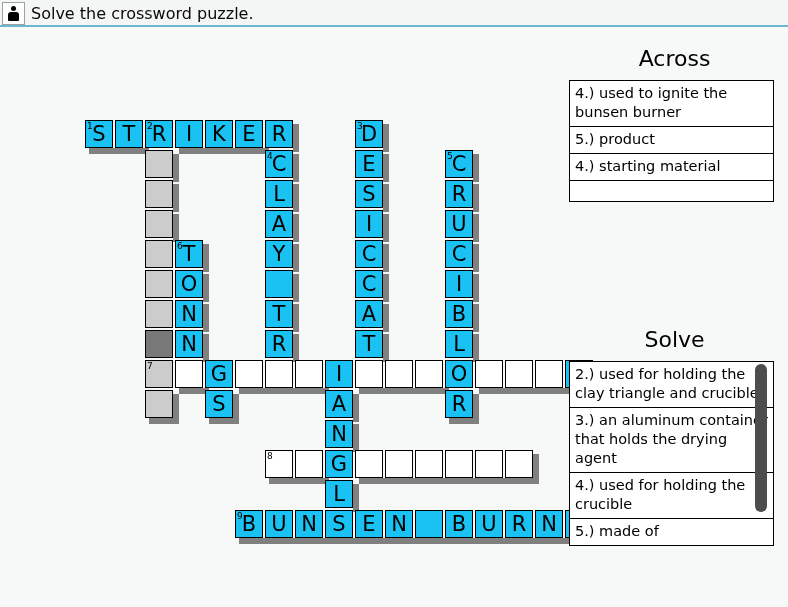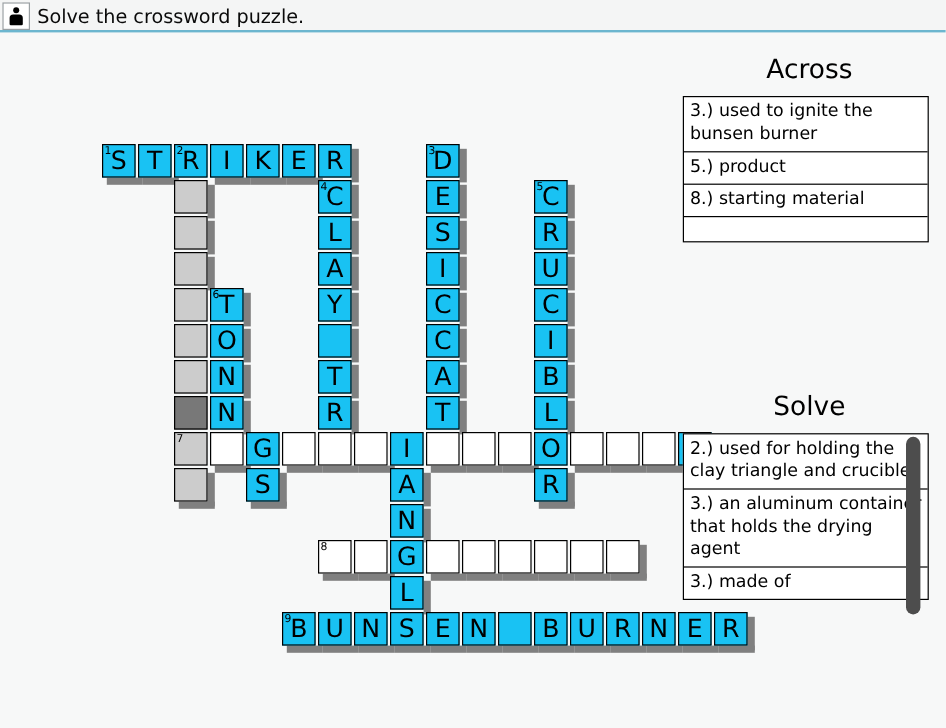--- a/index.html
+++ b/index.html
@@ -395,27 +395,28 @@
     <div class="cell filled" style="left: 565px; top: 483px;">
       <span class="ltr">E</span>
     </div>
     <div class="cell filled" style="left: 595px; top: 483px;">
       <span class="ltr">R</span>
     </div>
   </div>
 
 <div class="panel-heading" style="left:563px;top:46px;">Across</div>
 <div class="clue-box" id="across-box" style="left:569px;top:80px;">
-    <div class="clue">3.) used to ignite the bunsen burner</div>
+    <div class="clue">4.) used to ignite the bunsen burner</div>
     <div class="clue">5.) product</div>
-    <div class="clue">8.) starting material</div>
+    <div class="clue">4.) starting material</div>
     <div class="clue blank"></div>
   </div>
 
 <div class="panel-heading" style="left:563px;top:327px;">Solve</div>
 <div class="clue-box" id="down-box" style="left:569px;top:361px;">
     <div class="clue">2.) used for holding the clay triangle and crucible</div>
     <div class="clue">3.) an aluminum container that holds the drying agent</div>
-    <div class="clue">3.) made of</div>
+    <div class="clue">4.) used for holding the crucible</div>
+    <div class="clue">5.) made of</div>
   </div>
 <div class="scrollbar-track" id="down-scroll-track" style="left:755px;top:362px;height:230px;">
   <div class="scrollbar-thumb" id="down-scroll-thumb" style="top:2px;height:148px;"></div>
 </div>
 
 </body></html>

